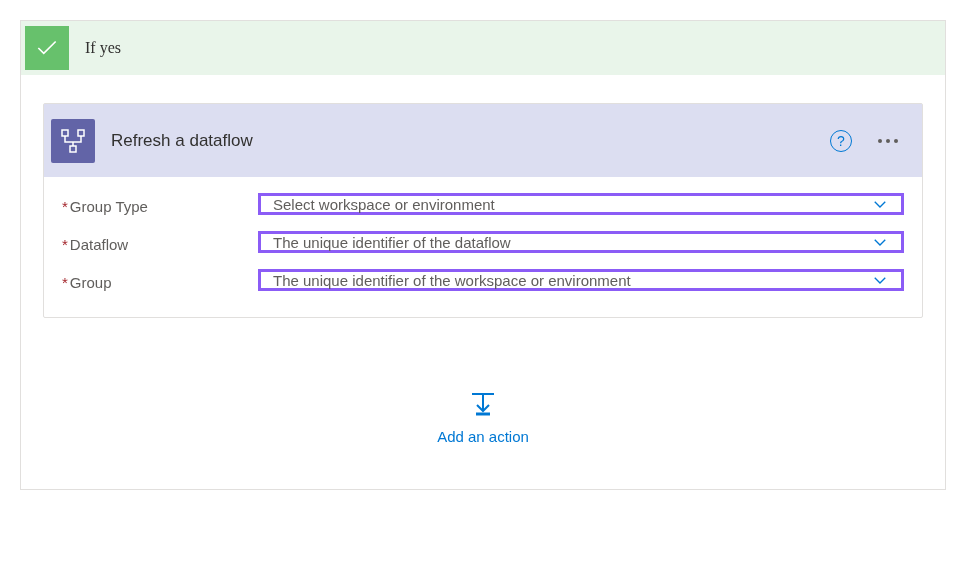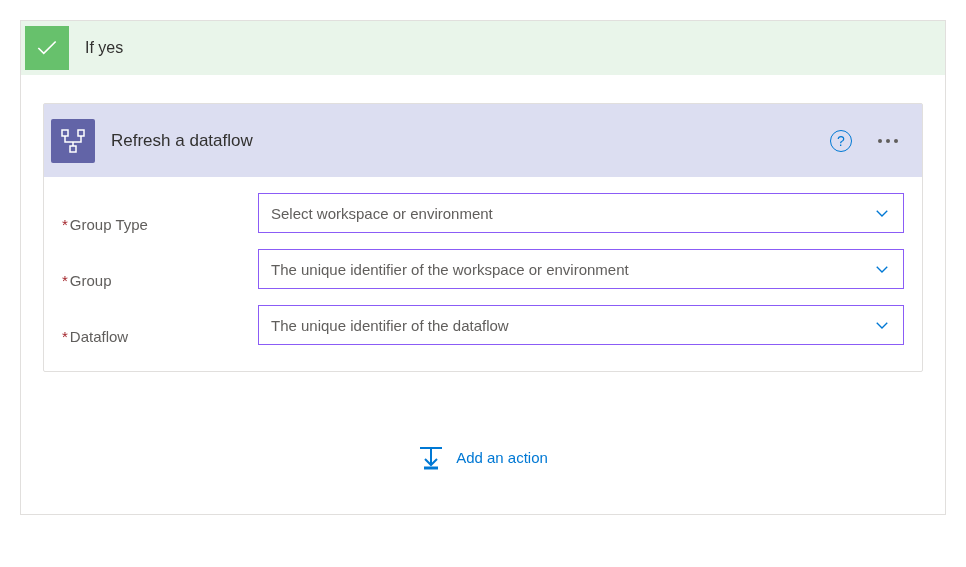--- a/index.html
+++ b/index.html
@@ -14,20 +14,21 @@
       width: 926px;
       border: 1px solid #e1dfdd;
       background: #fff;
     }
     .condition-header {
       background: #e9f5ea;
       display: flex;
       align-items: center;
       padding: 8px 12px 8px 0;
       height: 54px;
+      font-family: Liberation Serif, serif;
     }
     .condition-icon-box {
       width: 44px;
       height: 44px;
       background: #67c16c;
       display: flex;
       align-items: center;
       justify-content: center;
       margin-left: 4px;
       margin-right: 16px;
@@ -108,22 +109,22 @@
       font-size: 15px;
       color: #605e5c;
       flex-shrink: 0;
     }
     .required-star {
       color: #a4262c;
       margin-right: 2px;
     }
     .field-dropdown {
       flex: 1;
-      border: 1px solid #8b5cf6;
-      height: 40px;
+      border: 3px solid #8b5cf6;
+      height: 22px;
       display: flex;
       align-items: center;
       padding: 0 12px;
       background: #fff;
       cursor: pointer;
       justify-content: space-between;
     }
     .dropdown-placeholder {
       color: #605e5c;
       font-size: 15px;
@@ -139,20 +140,21 @@
     }
     .add-action-btn {
       display: flex;
       align-items: center;
       gap: 12px;
       color: #0078d4;
       font-size: 15px;
       cursor: pointer;
       background: none;
       border: none;
+      flex-direction: column;
     }
     .add-action-icon {
       width: 26px;
       height: 26px;
     }
   </style>
 </head>
 <body>
 
 <div class="outer-container">
@@ -190,33 +192,33 @@
           <div class="field-label"><span class="required-star">*</span><span>Group Type</span></div>
           <div class="field-dropdown">
             <span class="dropdown-placeholder">Select workspace or environment</span>
             <svg class="chevron-down" viewBox="0 0 24 24">
                 <path d="M5 9 L12 16 L19 9" stroke="#0078d4" stroke-width="1.8" fill="none"></path>
               </svg>
           </div>
         </div>
 
         <div class="field-row">
-          <div class="field-label"><span class="required-star">*</span><span>Group</span></div>
+          <div class="field-label"><span class="required-star">*</span><span>Dataflow</span></div>
           <div class="field-dropdown">
-            <span class="dropdown-placeholder">The unique identifier of the workspace or environment</span>
+            <span class="dropdown-placeholder">The unique identifier of the dataflow</span>
             <svg class="chevron-down" viewBox="0 0 24 24">
                 <path d="M5 9 L12 16 L19 9" stroke="#0078d4" stroke-width="1.8" fill="none"></path>
               </svg>
           </div>
         </div>
 
         <div class="field-row">
-          <div class="field-label"><span class="required-star">*</span><span>Dataflow</span></div>
+          <div class="field-label"><span class="required-star">*</span><span>Group</span></div>
           <div class="field-dropdown">
-            <span class="dropdown-placeholder">The unique identifier of the dataflow</span>
+            <span class="dropdown-placeholder">The unique identifier of the workspace or environment</span>
             <svg class="chevron-down" viewBox="0 0 24 24">
                 <path d="M5 9 L12 16 L19 9" stroke="#0078d4" stroke-width="1.8" fill="none"></path>
               </svg>
           </div>
         </div>
       </div>
     </div>
 
     <div class="add-action-area">
       <button class="add-action-btn">

